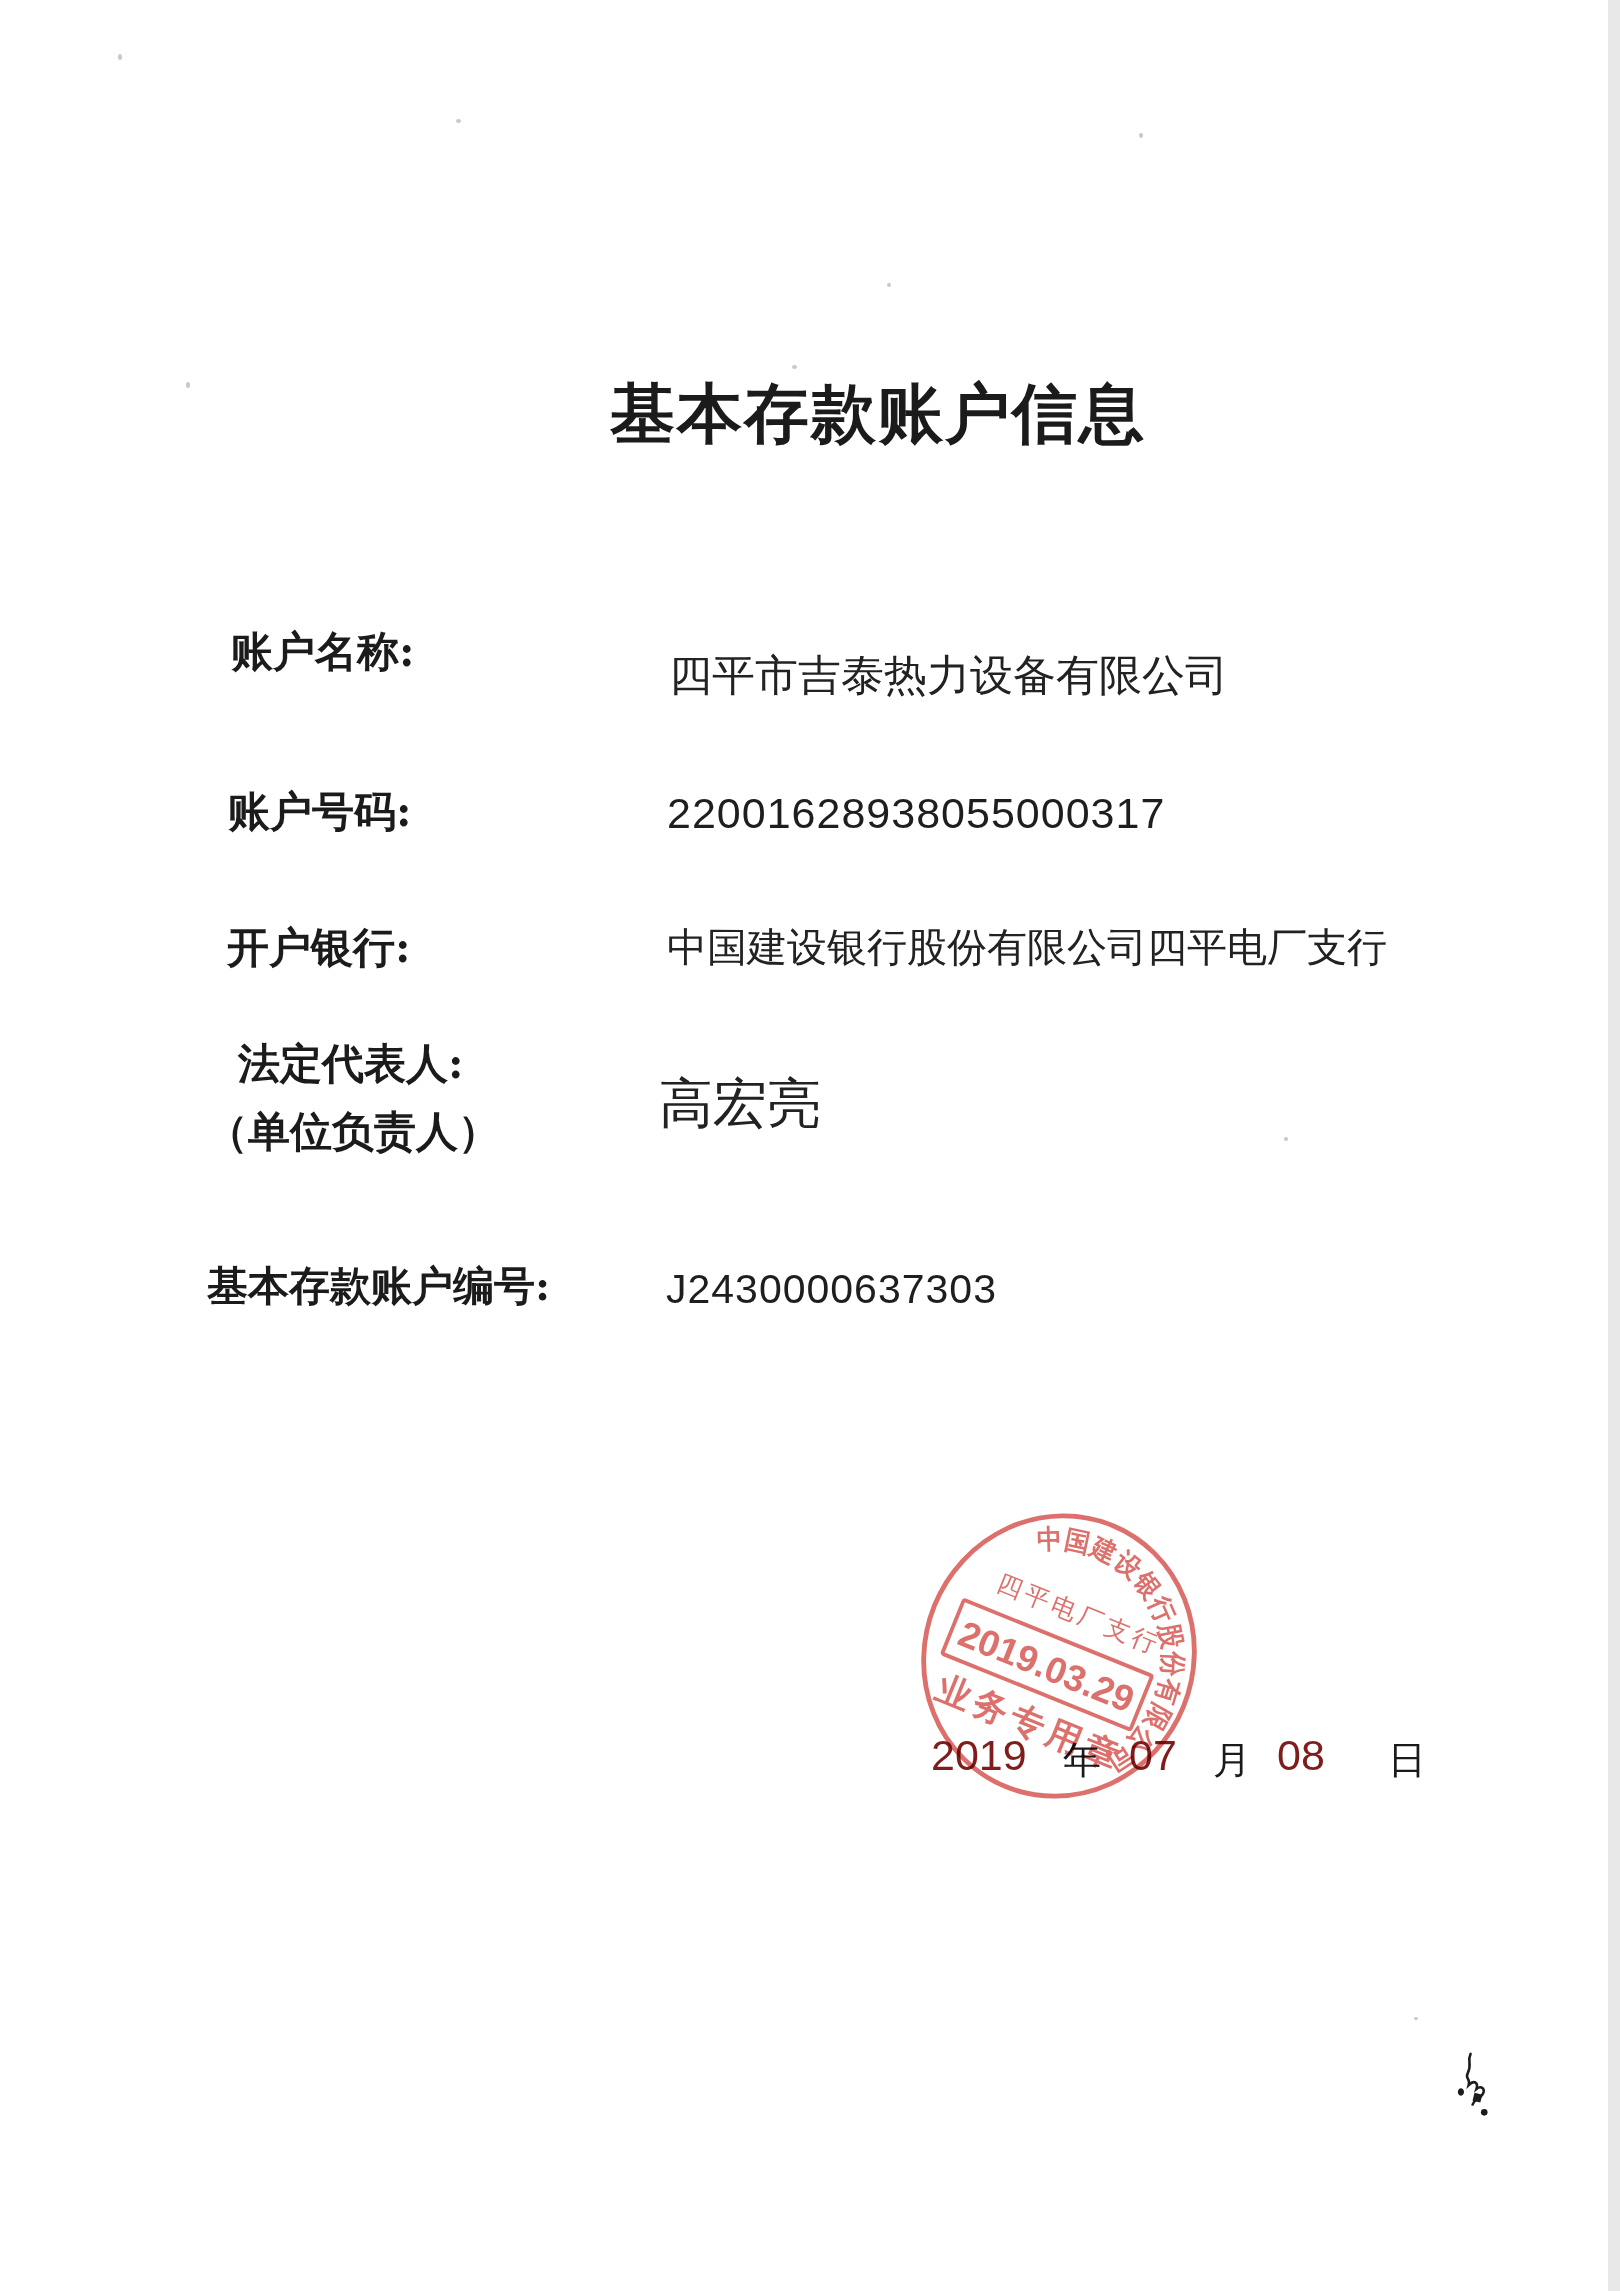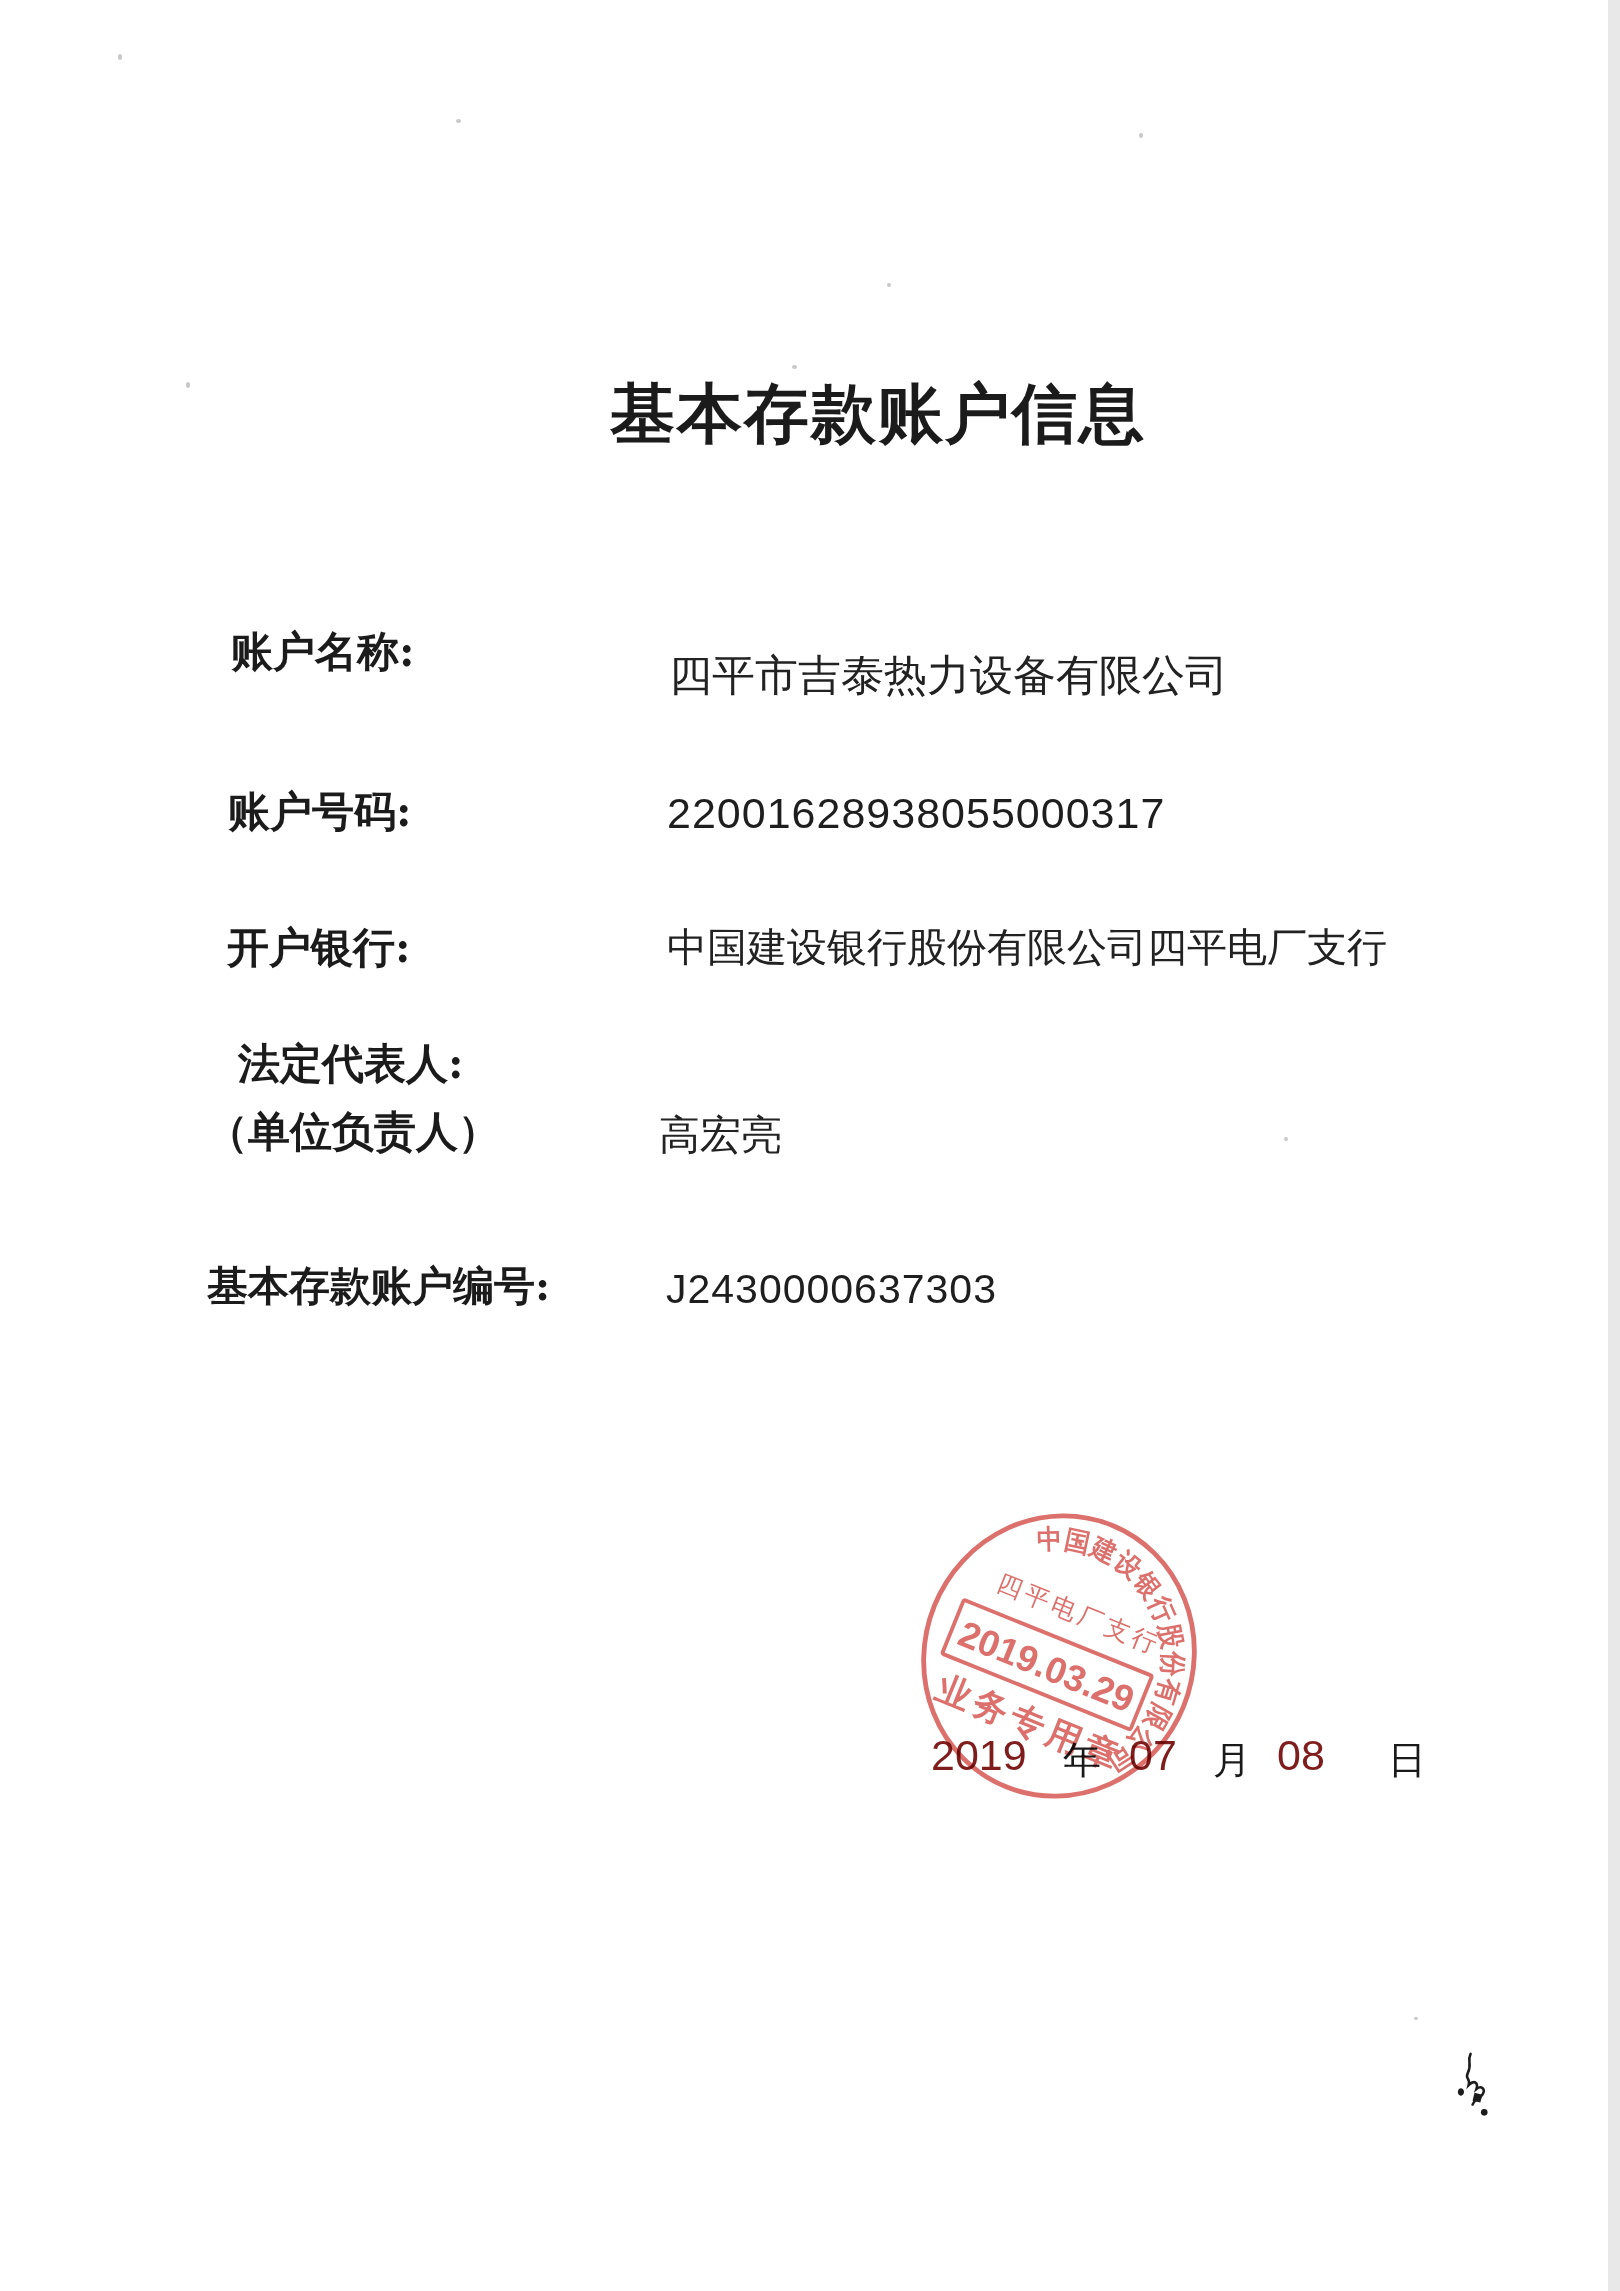--- a/index.html
+++ b/index.html
@@ -49,21 +49,21 @@
   <div class="abs field-value" style="left:669px;top:625px;margin-top:27px;">四平市吉泰热力设备有限公司</div>
 
   <div class="abs field-label" style="left:228px;top:789px;">账户号码:</div>
   <div class="abs num" style="left:667px;top:789px;">22001628938055000317</div>
 
   <div class="abs field-label" style="left:227px;top:925px;text-align:center;">开户银行:</div>
   <div class="abs field-value small" style="left:667px;top:925px;">中国建设银行股份有限公司四平电厂支行</div>
 
   <div class="abs field-label" style="left:238px;top:1041px;text-align:right;">法定代表人:</div>
   <div class="abs field-label" style="left:206px;top:1109px;">（单位负责人）</div>
-  <div class="abs field-value" style="left:659px;top:1074px;font-size:41px;margin-top:39px;">高宏亮</div>
+  <div class="abs field-value" style="left:659px;top:1074px;font-size:54px;">高宏亮</div>
 
   <div class="abs field-label" style="left:207px;top:1264px;font-size:41px;">基本存款账户编号:</div>
   <div class="abs num" style="left:666px;top:1266px;font-size:41px;">J2430000637303</div>
 
   <div>
     <span class="abs date-digit" style="left:931px;top:1731px;">2019</span>
     <span class="abs date-cjk" style="left:1063px;top:1735px;">年</span>
     <span class="abs date-digit" style="left:1129px;top:1731px;">07</span>
     <span class="abs date-cjk" style="left:1213px;top:1735px;">月</span>
     <span class="abs date-digit" style="left:1277px;top:1731px;">08</span>

